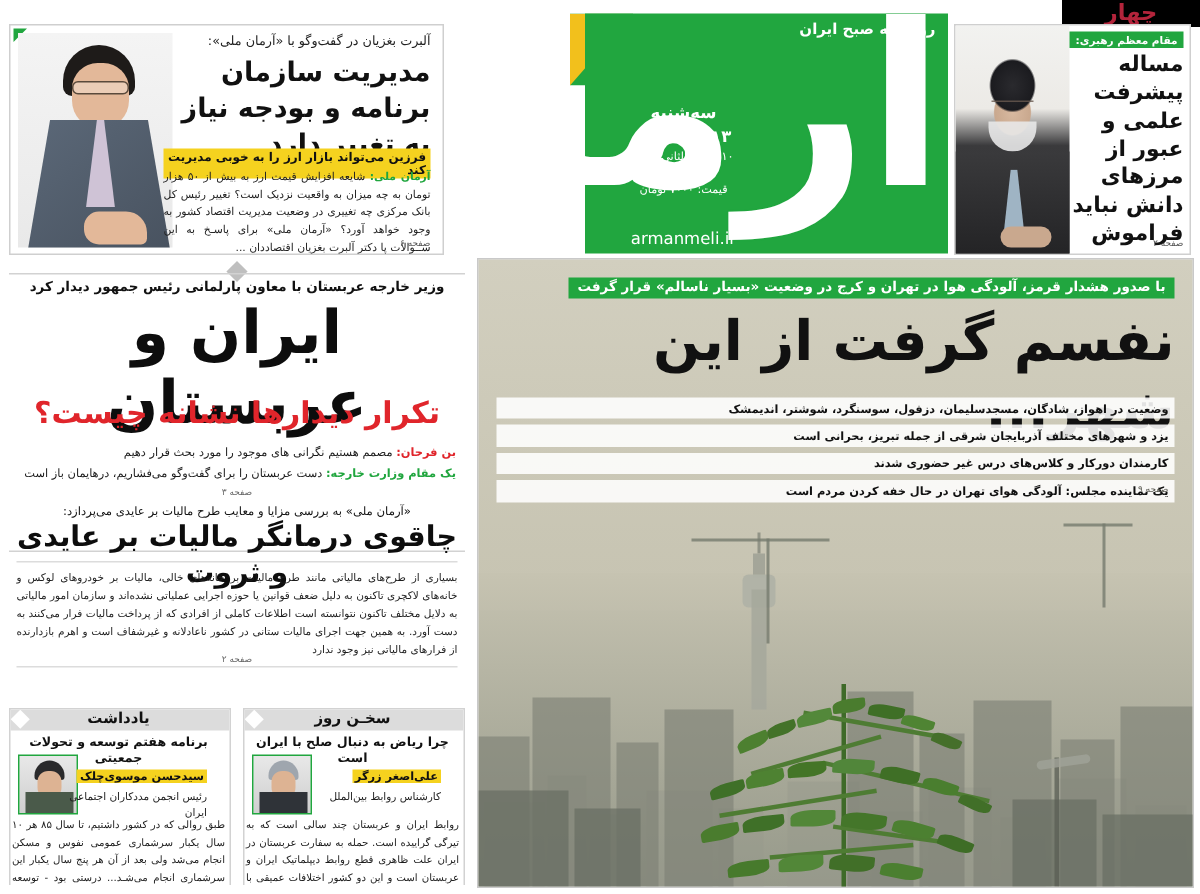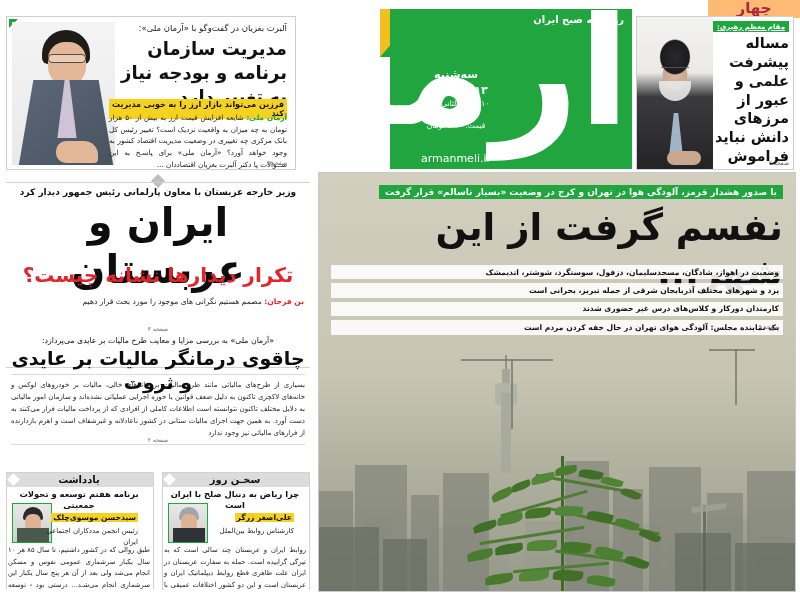--- a/index.html
+++ b/index.html
@@ -9,21 +9,21 @@
     background: #ffffff; overflow: hidden;
   }
   .page { position: relative; width: 800px; height: 596px; background: #fff; }
 
   
   .top-strip { position: absolute; left: 0; top: 0; width: 800px; height: 172px; }
 
   
   .corner-tab {
     position: absolute; right: 0; top: 0; width: 92px; height: 18px;
-    background: #fdba74; color: #b3243b; font-weight: bold;
+    background: #000000; color: #b3243b; font-weight: bold;
     font-size: 15px; letter-spacing: 3px; text-align: center; line-height: 16px;
     overflow: hidden;
   }
 
   
   .masthead {
     position: absolute; right: 168px; top: 9px; width: 242px; height: 160px;
     background: #21a63f; overflow: hidden;
   }
   .mh-logo {
@@ -97,21 +97,21 @@
   .kh-photo .shirt {
     position: absolute; left: 28px; bottom: 18px; width: 22px; height: 40px;
     background: #9fb4c4; clip-path: polygon(40% 0, 60% 0, 80% 100%, 20% 100%);
   }
   .kh-photo .hands {
     position: absolute; left: 30px; bottom: 6px; width: 34px; height: 14px;
     background: #c9a88e; border-radius: 7px;
   }
   .kh-kicker {
     position: absolute; right: 4px; top: 4px; background: #21a63f; color: #fff;
-    font-size: 7px; font-weight: bold; padding: 1.5px 4px; text-decoration: underline;
+    font-size: 7px; font-weight: bold; padding: 1.5px 4px;
   }
   .kh-title {
     position: absolute; right: 4px; top: 17px; width: 78px;
     font-size: 14.5px; font-weight: bold; line-height: 1.3;
     color: #111; text-align: right;
   }
   .kh-page {
     position: absolute; right: 4px; bottom: 3px; font-size: 6px; color: #555;
   }
 
@@ -411,20 +411,21 @@
 
   <div class="left-col">
 
     <div class="diamond" style="left:147px; top:0;"></div>
 
     <div class="iran-box">
       <div class="iran-kicker">وزیر خارجه عربستان با معاون پارلمانی رئیس جمهور دیدار کرد</div>
       <div class="iran-title">ایران و عربستان</div>
       <div class="iran-sub">تکرار دیدارها نشانه چیست؟</div>
       <div class="iran-b1"><b>بن فرحان:</b><span> مصمم هستیم نگرانی های موجود را مورد بحث قرار دهیم</span></div>
+      <div class="iran-b2"><b>یک مقام وزارت خارجه:</b><span> دست عربستان را برای گفت‌وگو می‌فشاریم، درهایمان باز است</span></div>
       <div class="iran-page">صفحه ۳</div>
     </div>
 
     <div class="tax-box">
       <div class="tax-kicker">«آرمان ملی» به بررسی مزایا و معایب طرح مالیات بر عایدی می‌پردازد:</div>
       <div class="tax-title">چاقوی درمانگر مالیات بر عایدی و ثروت</div>
       <div class="tax-body">بسیاری از طرح‌های مالیاتی مانند طرح مالیات بر خانه‌های خالی، مالیات بر خودروهای لوکس و خانه‌های لاکچری تاکنون به دلیل ضعف قوانین یا حوزه اجرایی عملیاتی نشده‌اند و سازمان امور مالیاتی به دلایل مختلف تاکنون نتوانسته است اطلاعات کاملی از افرادی که از پرداخت مالیات فرار می‌کنند به دست آورد. به همین جهت اجرای مالیات ستانی در کشور ناعادلانه و غیرشفاف است و اهرم بازدارنده از فرارهای مالیاتی نیز وجود ندارد</div>
       <div class="tax-page">صفحه ۲</div>
     </div>
 

